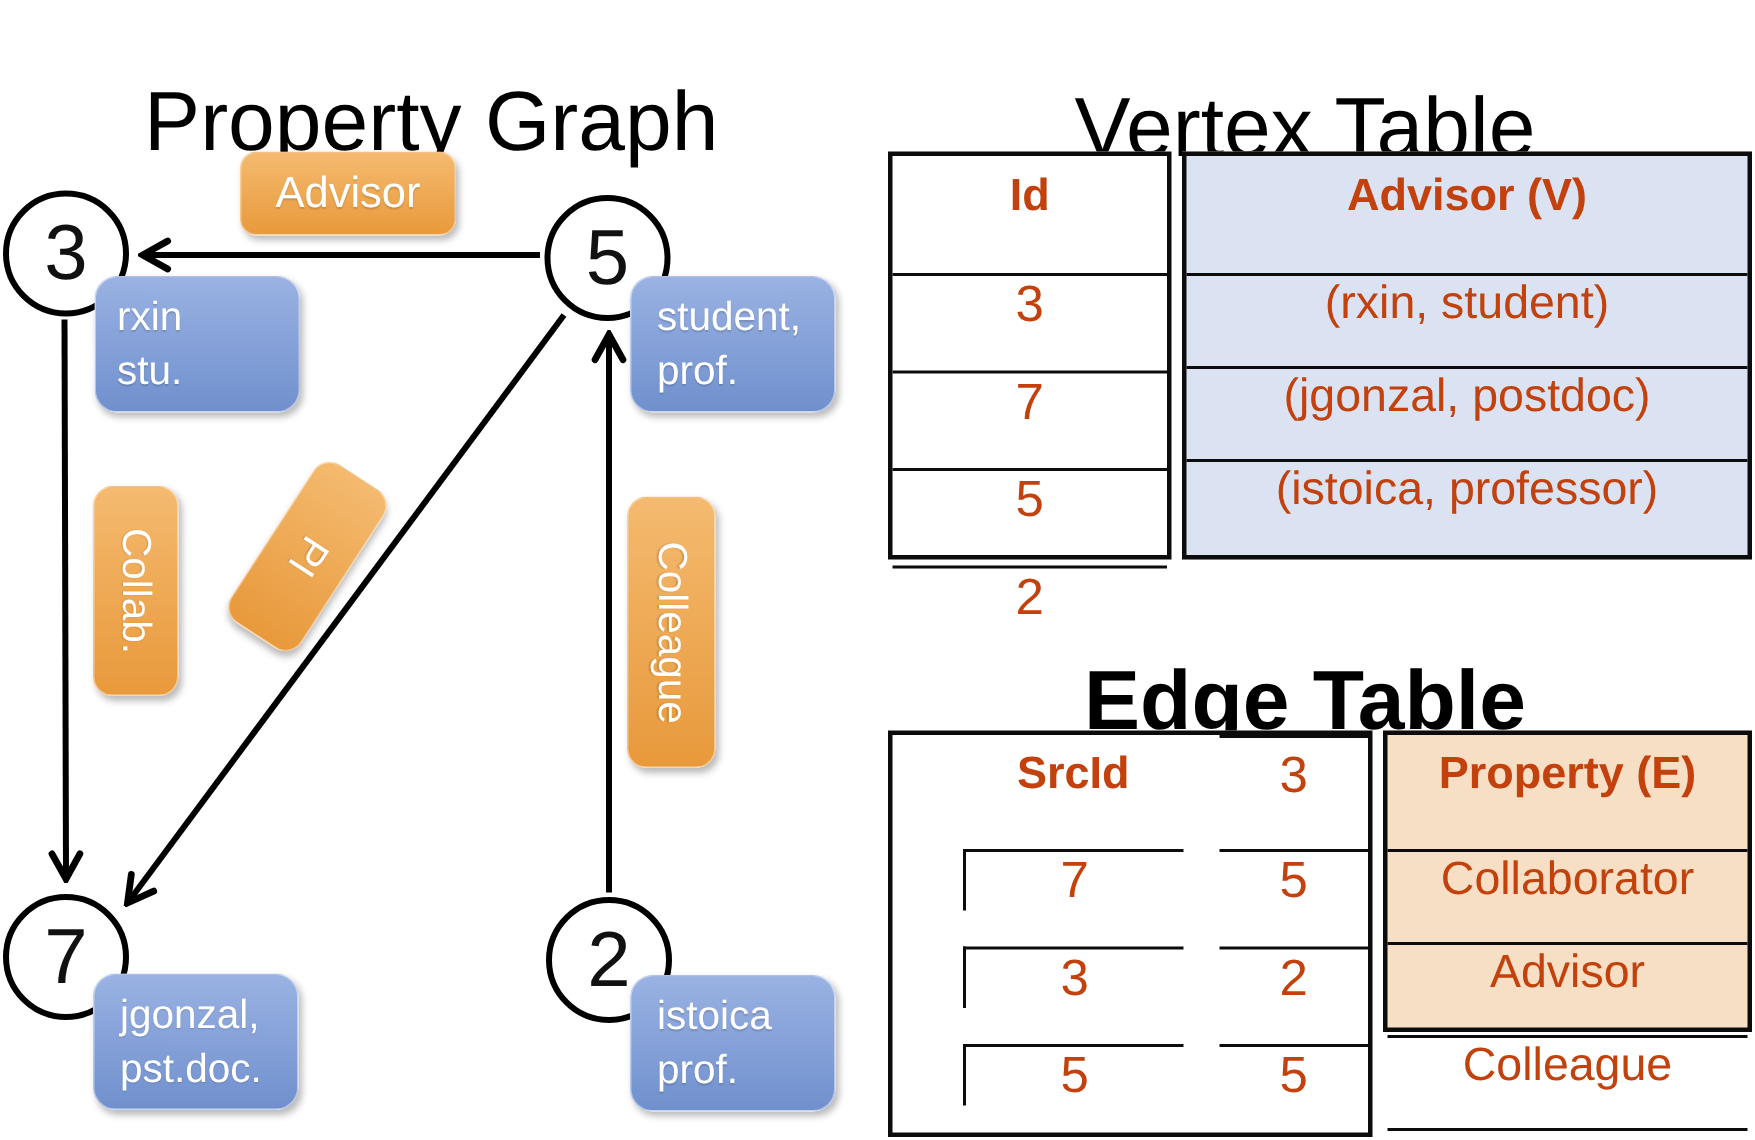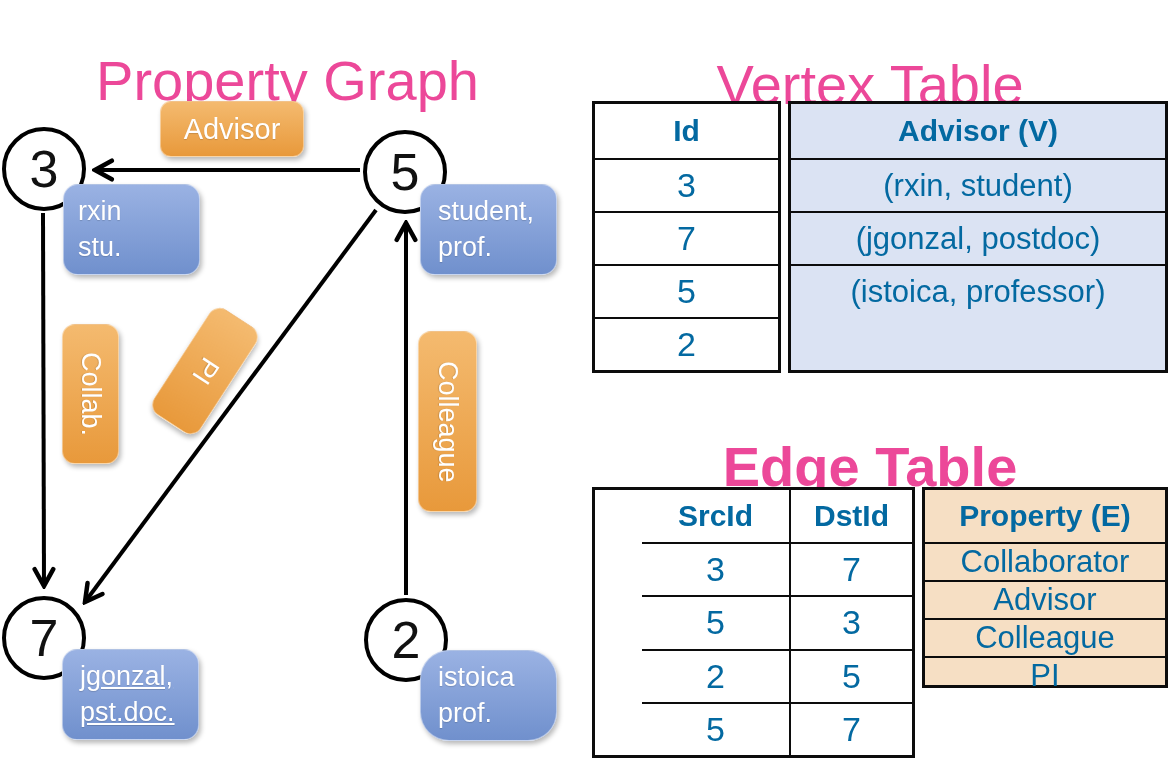--- a/index.html
+++ b/index.html
@@ -2,21 +2,21 @@
 <html><head>
 <meta charset="utf-8">
 <style>
   html,body { margin:0; padding:0; }
   body {
     width:1170px; height:760px; position:relative; overflow:hidden;
     background:#ffffff;
     font-family:"Liberation Sans","DejaVu Sans",sans-serif;
   }
   .title {
-    position:absolute; color:#ec4899; font-weight:300;
+    position:absolute; color:#000000; font-weight:300;
     text-align:center; white-space:nowrap;
   }
   .graph-title  { left:0px;   top:10px;  width:575px; font-size:56px; }
   .vertex-title { left:585px; top:14px;  width:570px; font-size:56px; }
   .edge-title   { left:585px; top:396px; width:570px; font-size:56px;font-weight:bold; }
 
   
   .edges-layer { position:absolute; left:0; top:0; width:585px; height:760px; }
   .node {
     position:absolute; width:84px; height:84px; box-sizing:border-box;
@@ -32,41 +32,41 @@
   .bbox {
     position:absolute; width:137px; height:91px; box-sizing:border-box;
     border-radius:15px; border:1px solid rgba(255,255,255,.45);
     background:linear-gradient(180deg,#9ab2e3 0%,#7090cd 100%);
     box-shadow:2px 3px 5px rgba(0,0,0,.28);
     color:#fff; font-size:27px; line-height:1.32; padding:9px 0 0 17px;
     text-shadow:0 1px 1px rgba(0,0,0,.15);
   }
   .bbox-3 { left:63px;  top:184px;padding-left:14px; }
   .bbox-5 { left:420px; top:184px; }
-  .bbox-7 { left:62px;  top:649px;text-decoration:underline; }
-  .bbox-2 { left:420px; top:650px;border-radius:29px; }
+  .bbox-7 { left:62px;  top:649px; }
+  .bbox-2 { left:420px; top:650px; }
 
   .obox {
     position:absolute; box-sizing:border-box;
     background:linear-gradient(180deg,#f4ba6f 0%,#e8993b 100%);
     border:1px solid rgba(255,255,255,.4);
     box-shadow:2px 3px 5px rgba(0,0,0,.28);
     color:#fff; display:flex; align-items:center; justify-content:center;
     text-shadow:0 1px 1px rgba(0,0,0,.15);
   }
   .obox-advisor   { left:160px; top:101px; width:144px; height:56px;  border-radius:11px; font-size:29px; }
   .obox-collab    { left:62px;  top:324px; width:57px;  height:140px; border-radius:13px; }
   .obox-pi        { left:177px; top:308px; width:56px;  height:126px; border-radius:13px; transform:rotate(33deg); }
   .obox-colleague { left:418px; top:331px; width:59px;  height:181px; border-radius:13px; }
   .vtext { writing-mode:vertical-rl; font-size:27px; }
 
   
   .subtable {
     position:absolute; box-sizing:border-box; display:grid;
-    border:3px solid #0c0c0c; color:#0369a1;
+    border:3px solid #0c0c0c; color:#c2410c;gap:24px;
   }
   .cell {
     display:flex; align-items:center; justify-content:center;
     border-top:2.5px solid #0c0c0c; font-size:31px; white-space:nowrap;
   }
   .row1 { border-top:none; }
   .cl   { border-left:2.5px solid #0c0c0c; }
   .th   { font-weight:bold; font-size:30px; }
   .num  { font-size:34px; }
 
@@ -154,21 +154,20 @@
     <div class="cell">(jgonzal, postdoc)</div>
     <div class="cell">(istoica, professor)</div>
   </div>
 </section>
 
 <section>
   <h1 class="title edge-title">Edge Table</h1>
 
   <div class="subtable et-ids">
     <div class="cell th row1">SrcId</div>
-    <div class="cell th row1 cl">DstId</div>
     <div class="cell num">3</div>
     <div class="cell num cl">7</div>
     <div class="cell num">5</div>
     <div class="cell num cl">3</div>
     <div class="cell num">2</div>
     <div class="cell num cl">5</div>
     <div class="cell num">5</div>
     <div class="cell num cl">7</div>
   </div>
 

